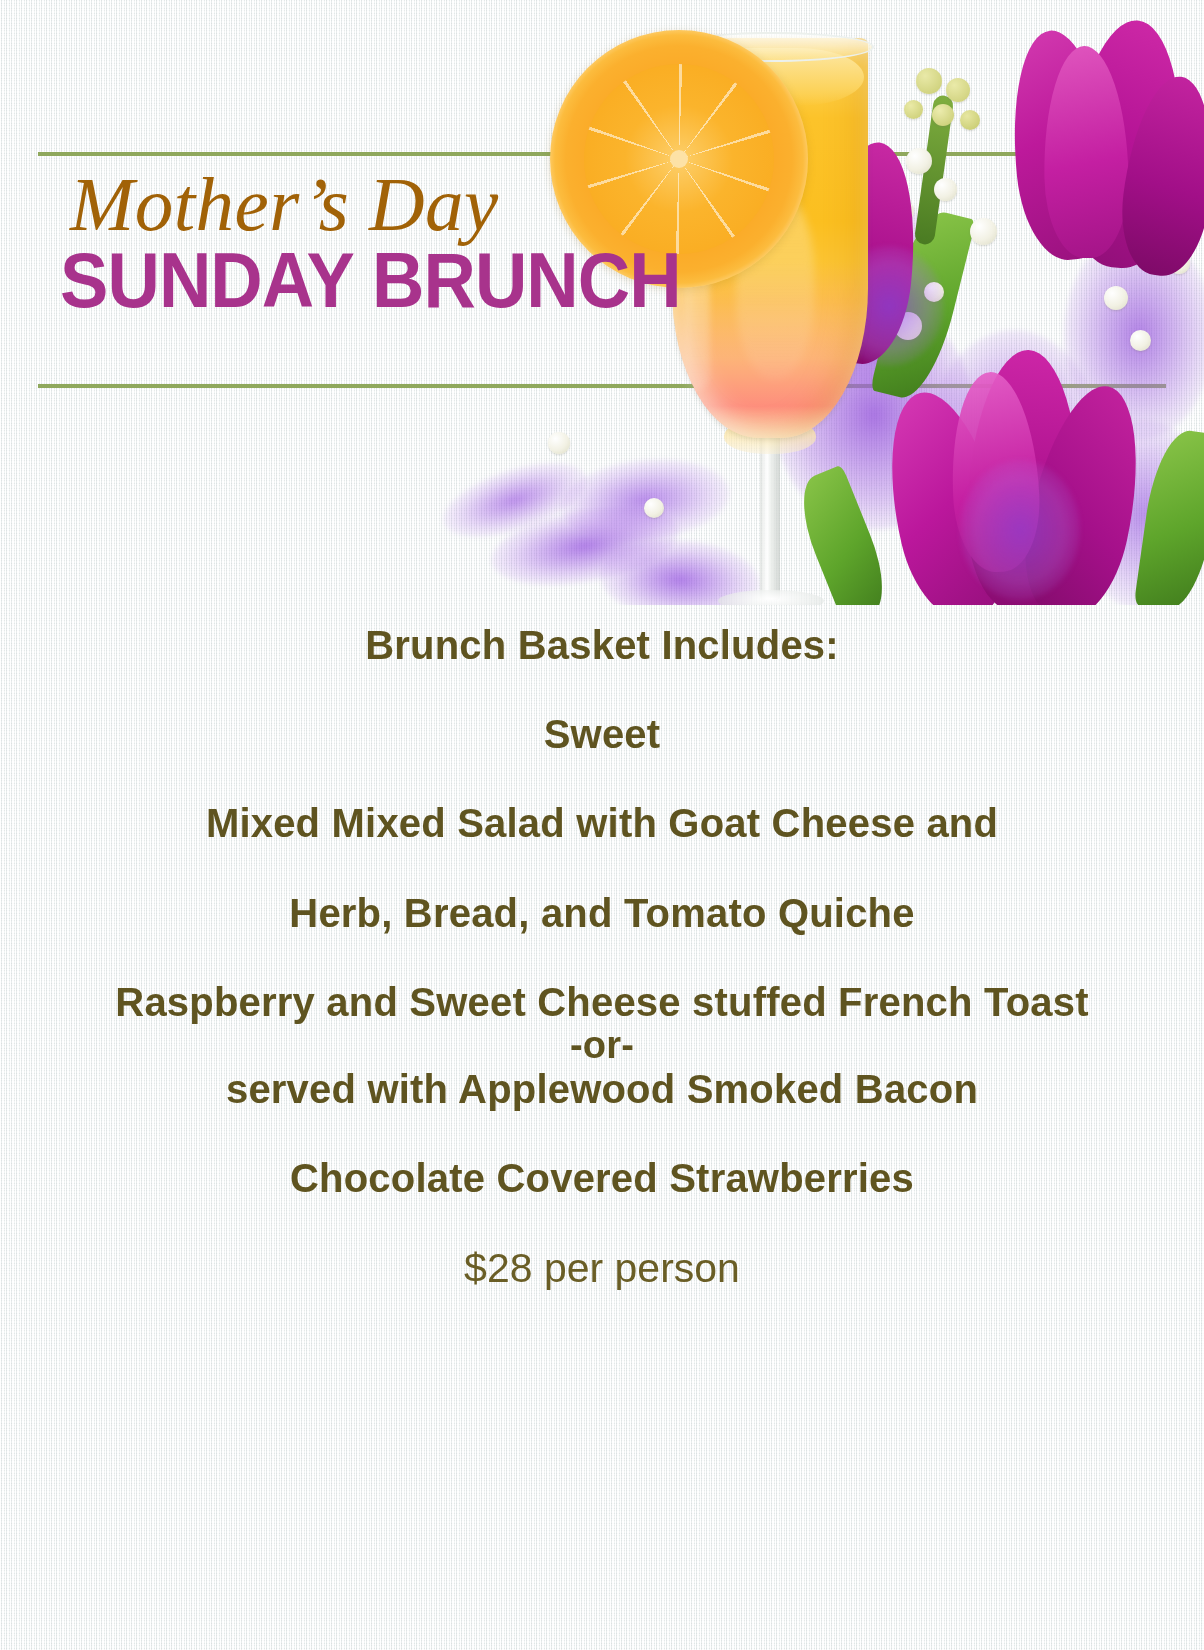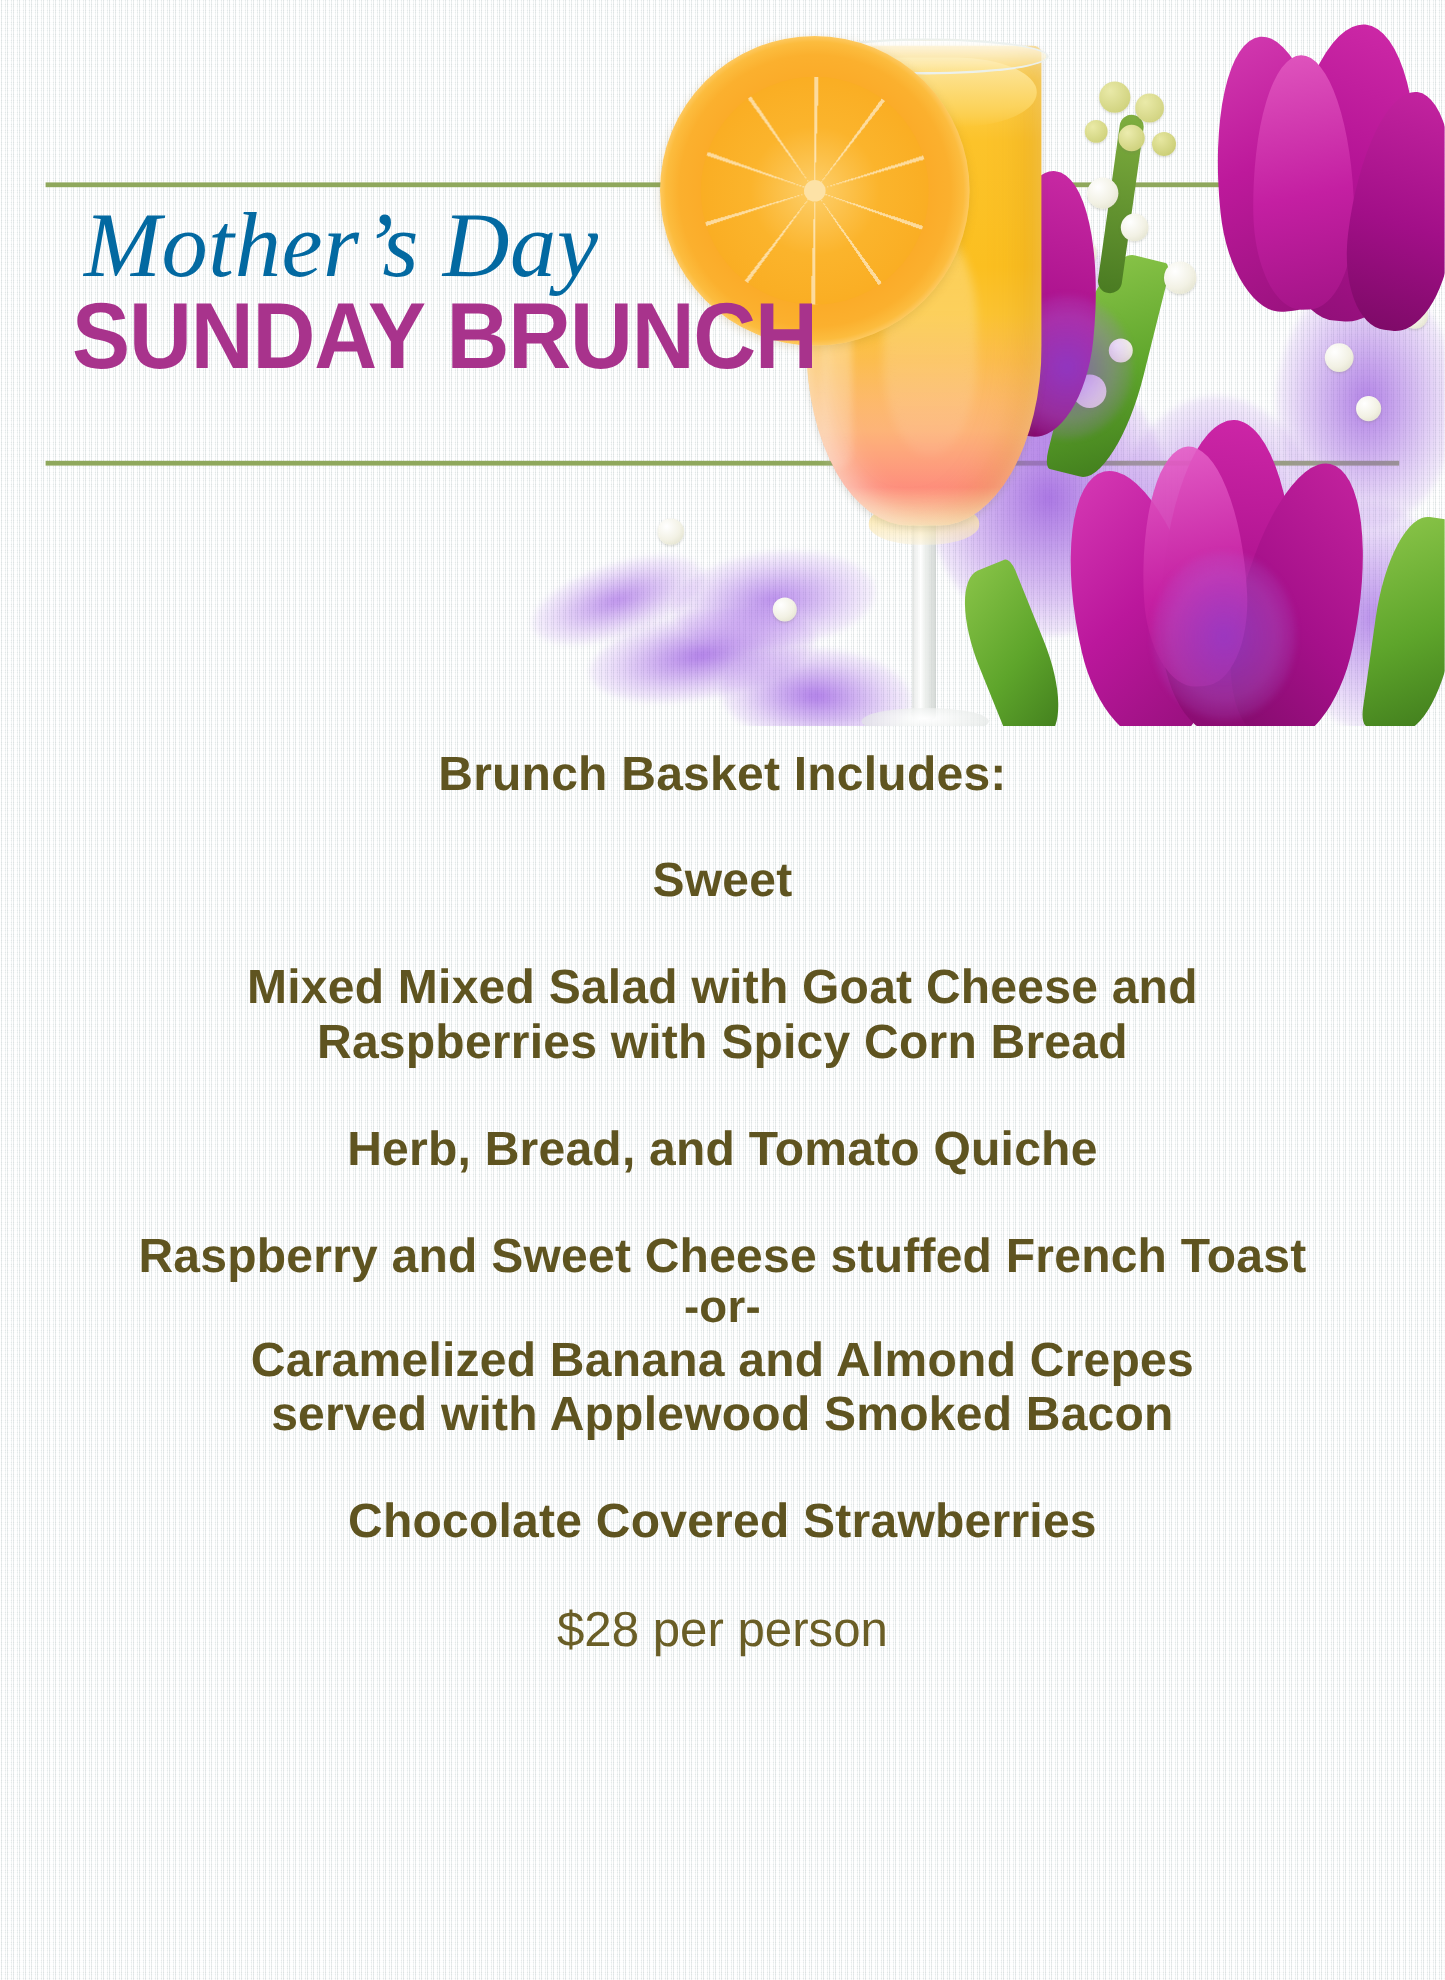--- a/index.html
+++ b/index.html
@@ -69,21 +69,21 @@
     position: absolute;
     left: 60px;
     top: 168px;
     z-index: 6;
   }
   .title-script {
     font-family: "Liberation Serif", "DejaVu Serif", serif;
     font-style: italic;
     font-size: 77px;
     line-height: 0.95;
-    color: #0369a1;
+    color: #a16207;
     letter-spacing: 0.5px;
     margin: 0 0 2px 10px;
   }
   .title-main {
     font-family: "Liberation Sans Narrow", "Liberation Sans", sans-serif;
     font-weight: bold;
     font-size: 78px;
     line-height: 0.95;
     color: #a8338c;
     letter-spacing: -1px;
@@ -384,31 +384,29 @@
       <div class="menu-block">
         <div class="menu-line">Brunch Basket Includes:</div>
       </div>
 
       <div class="menu-block">
         <div class="menu-line">Sweet</div>
       </div>
 
       <div class="menu-block">
         <div class="menu-line">Mixed Mixed Salad with Goat Cheese and</div>
-        <div class="menu-line">Raspberries with Spicy Corn Bread</div>
       </div>
 
       <div class="menu-block">
         <div class="menu-line">Herb, Bread, and Tomato Quiche</div>
       </div>
 
       <div class="menu-block">
         <div class="menu-line">Raspberry and Sweet Cheese stuffed French Toast</div>
         <div class="menu-line menu-or">-or-</div>
-        <div class="menu-line">Caramelized Banana and Almond Crepes</div>
         <div class="menu-line">served with Applewood Smoked Bacon</div>
       </div>
 
       <div class="menu-block tight">
         <div class="menu-line">Chocolate Covered Strawberries</div>
       </div>
 
       <div class="spacer-sm"></div>
 
       <div class="price">$28 per person</div>

